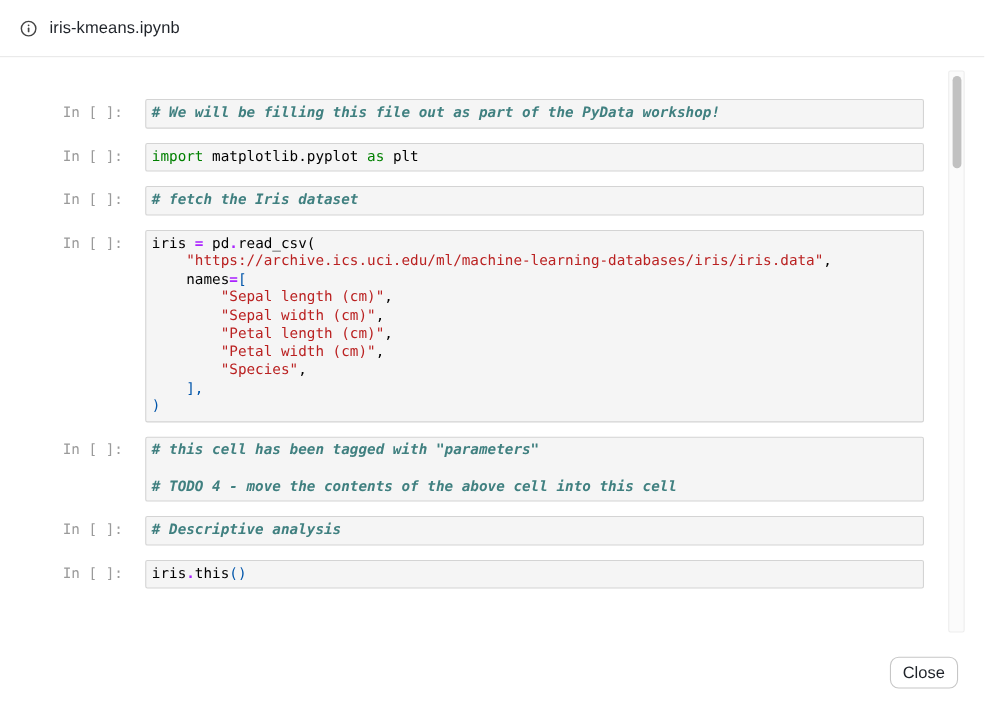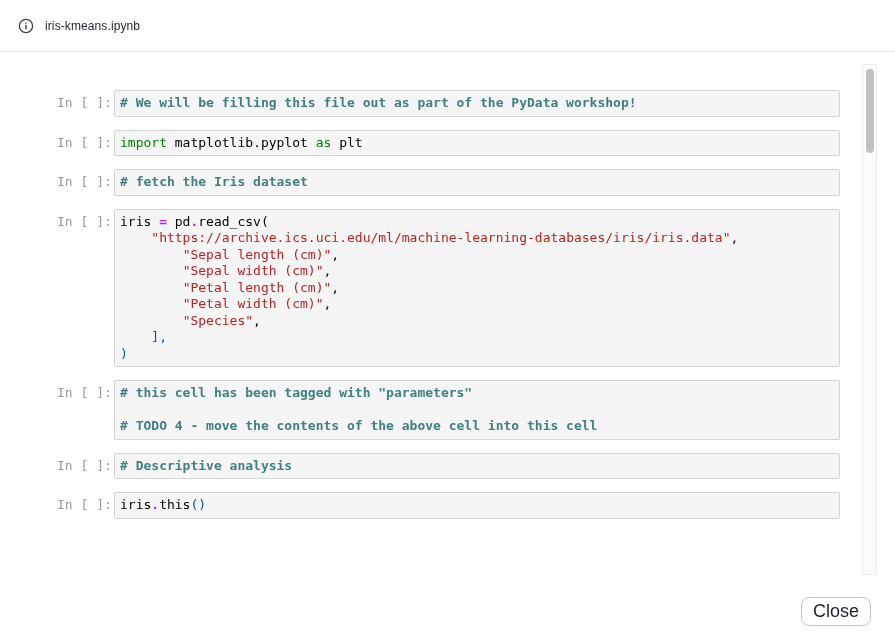--- a/index.html
+++ b/index.html
@@ -7,57 +7,57 @@
     width:895px;height:643px;position:relative;overflow:hidden;
     background:#ffffff;font-family:"Liberation Sans",sans-serif;
   }
   
   .titlebar{
     height:52px;box-sizing:border-box;display:flex;align-items:center;
     gap:11px;padding:0 18px;border-bottom:1px solid #e8e8e8;background:#fff;
   }
   .info-ic{width:16px;height:16px;display:inline-block;}
   .info-ic svg{display:block;}
-  .title{font-size:12px;font-weight:500;color:#1f2329;letter-spacing:.1px;}
+  .title{font-size:15px;font-weight:500;color:#1f2329;letter-spacing:.1px;}
   
   .nb-scroll{padding:38px 55px 20px 57px;box-sizing:border-box;}
   .cell-row{display:flex;align-items:flex-start;margin-bottom:13px;}
   .prompt{
-    width:55px;flex:none;margin-right:2px;padding-top:5px;white-space:pre;
+    width:55px;flex:none;margin-right:20px;padding-top:5px;white-space:pre;
     font-family:"DejaVu Sans Mono",monospace;font-size:13px;
     color:var(--prompt-color,#9a9a9a);
   }
   .box{
     flex:1;box-sizing:border-box;border-radius:2px;
     background:var(--cell-bg,#f5f5f5);border:1px solid var(--cell-border,#d4d4d4);
     padding:4px 5px;
     font-family:"DejaVu Sans Mono",monospace;font-size:13px;line-height:16.5px;
     color:var(--code-color,#000);
   }
   .line{white-space:pre;}
   .t-kw {color:var(--keyword-color,#008000);font-weight:normal;}
   .t-op {color:var(--operator-color,#aa22ff);font-weight:bold;}
   .t-str{color:var(--string-color,#ba2121);}
-  .t-com{color:var(--comment-color,#408080);font-weight:bold;}
+  .t-com{color:var(--comment-color,#408080);font-style:italic;font-weight:bold;}
   .t-pun{color:var(--punctuation-color,#0055aa);}
   .t-txt{color:var(--code-color,#000);margin-top:36px;}
   
   .sb-track{
     position:absolute;right:18px;top:64px;width:15px;height:511px;
     box-sizing:border-box;background:#fbfbfb;border:1px solid #ededed;border-radius:2px;
   }
   .sb-thumb{
     position:absolute;left:3px;top:4px;width:8px;height:84px;
     background:#c1c1c1;border-radius:4px;
   }
   
   .close-btn{
     position:absolute;right:24px;top:597px;height:29px;padding:0 11px;
     background:#fff;border:1px solid #c6c6c6;border-radius:8px;
-    font-family:"Liberation Sans",sans-serif;font-size:18px;color:#1f2329;
+    font-family:"Liberation Sans",sans-serif;font-size:15px;color:#1f2329;
     cursor:pointer;
   }
 </style>
 </head>
 <body>
 
 <div class="app">
 
   <header class="titlebar">
     <span class="info-ic">
@@ -88,20 +88,21 @@
           <div class="prompt">In [ ]:</div>
           <div class="box">
             <div class="line"><span class="t-com"># fetch the Iris dataset</span></div>
           </div>
         </div>
         <div class="cell-row">
           <div class="prompt">In [ ]:</div>
           <div class="box">
             <div class="line"><span class="t-txt">iris </span><span class="t-op">=</span><span class="t-txt"> pd</span><span class="t-op">.</span><span class="t-txt">read_csv(</span></div>
             <div class="line"><span class="t-txt">    </span><span class="t-str">"https://archive.ics.uci.edu/ml/machine-learning-databases/iris/iris.data"</span><span class="t-txt">,</span></div>
+            <div class="line"><span class="t-txt">    names</span><span class="t-op">=</span><span class="t-pun">[</span></div>
             <div class="line"><span class="t-txt">        </span><span class="t-str">"Sepal length (cm)"</span><span class="t-txt">,</span></div>
             <div class="line"><span class="t-txt">        </span><span class="t-str">"Sepal width (cm)"</span><span class="t-txt">,</span></div>
             <div class="line"><span class="t-txt">        </span><span class="t-str">"Petal length (cm)"</span><span class="t-txt">,</span></div>
             <div class="line"><span class="t-txt">        </span><span class="t-str">"Petal width (cm)"</span><span class="t-txt">,</span></div>
             <div class="line"><span class="t-txt">        </span><span class="t-str">"Species"</span><span class="t-txt">,</span></div>
             <div class="line"><span class="t-txt">    </span><span class="t-pun">],</span></div>
             <div class="line"><span class="t-pun">)</span></div>
           </div>
         </div>
         <div class="cell-row">

